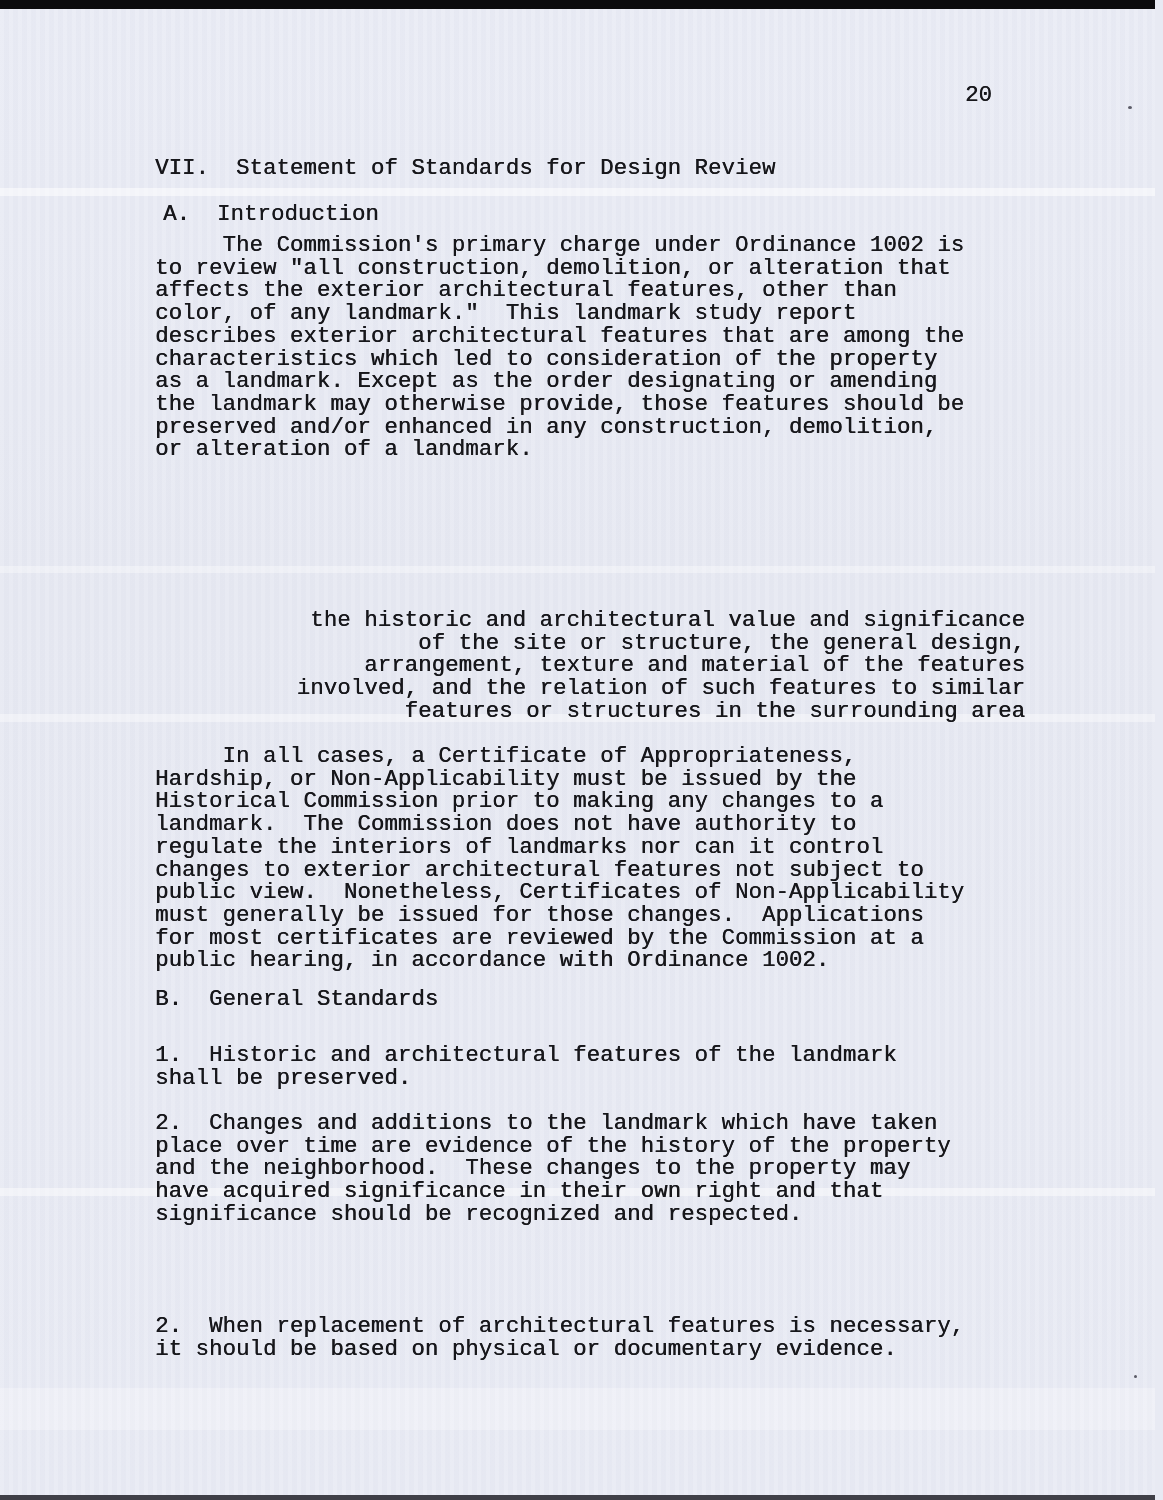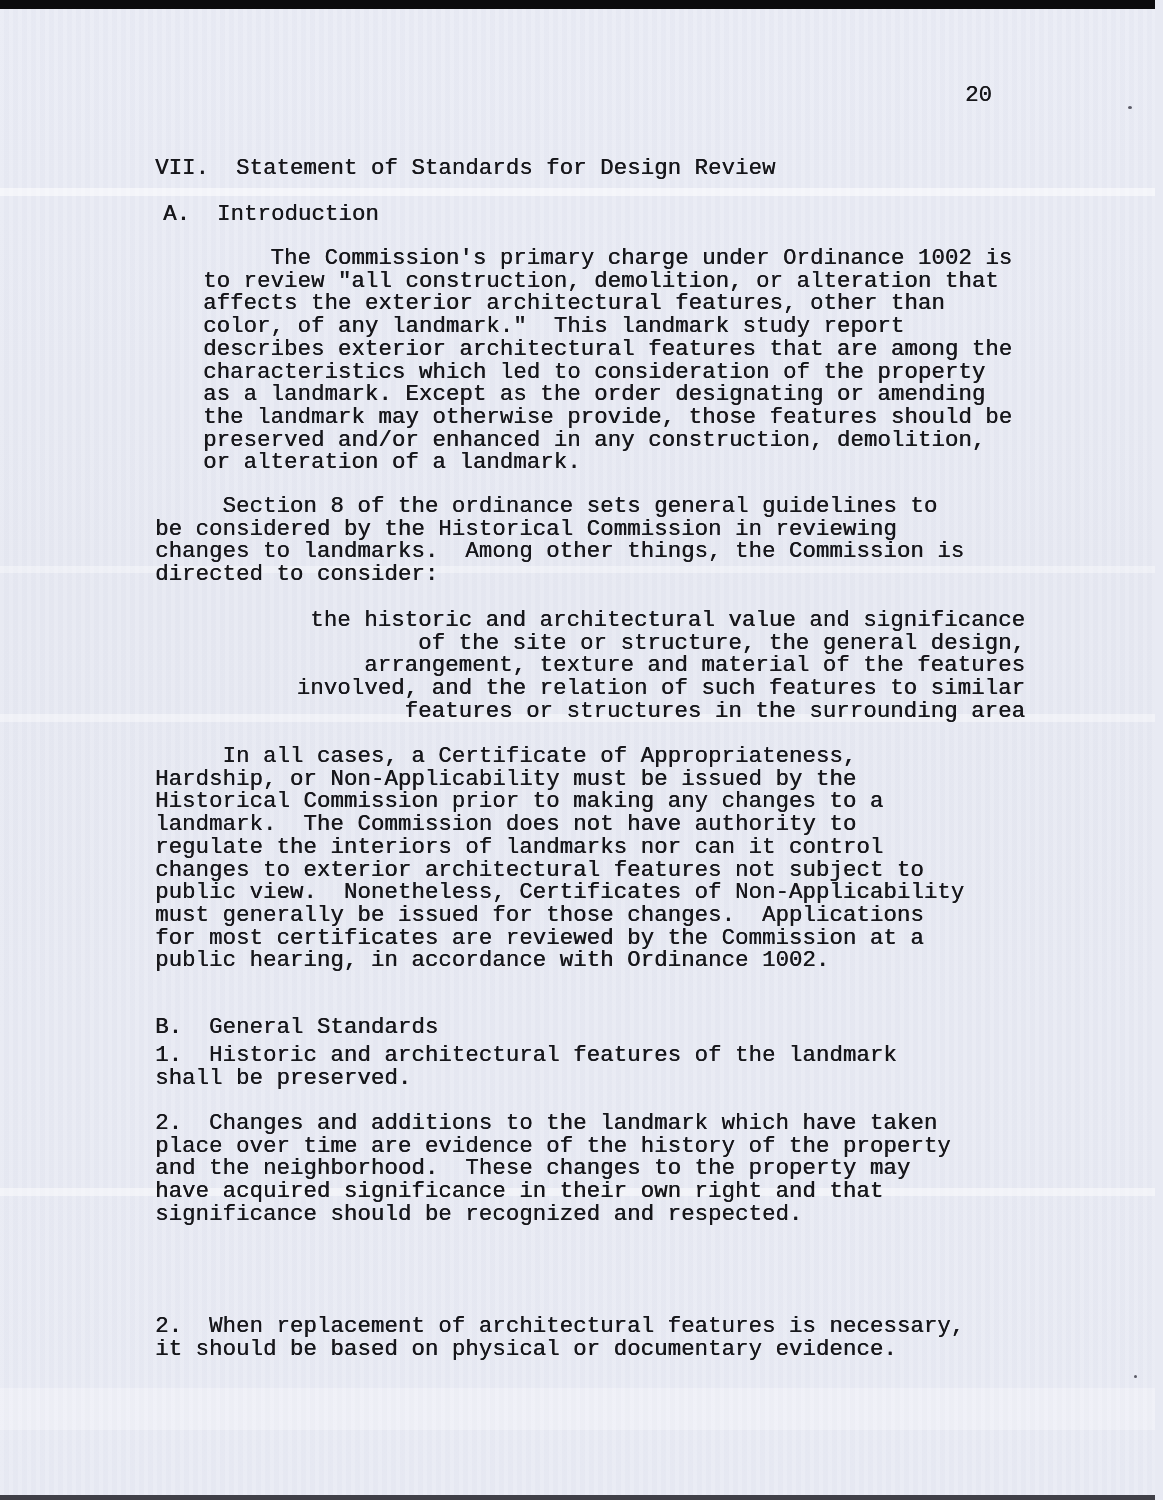--- a/index.html
+++ b/index.html
@@ -62,25 +62,25 @@
   }
   .speck {
     position: absolute;
     background: #5a5a66;
     border-radius: 50%;
   }
   .sp1 { top: 106px;  left: 1128px; width: 4px; height: 3px; }
   .sp2 { top: 1375px; left: 1134px; width: 3px; height: 3px; }
   .top-vii   { top: 157px; }
   .top-a     { top: 203px; margin-left: 8px; }
-  .top-p1    { top: 247px; margin-left: 48px; }
+  .top-p1    { top: 234px; }
   .top-p2    { top: 495px; }
   .top-q     { top: 609px; }
   .top-p3    { top: 745px; }
-  .top-b     { top: 1016px; }
+  .top-b     { top: 988px; }
   .top-i1    { top: 1044px; }
   .top-i2    { top: 1112px; }
   .top-i3    { top: 1249px; }
   .top-i4    { top: 1315px; }
 </style>
 </head>
 <body>
 
 <div class="scan">
 
@@ -102,24 +102,20 @@
 to review "all construction, demolition, or alteration that
 affects the exterior architectural features, other than
 color, of any landmark."  This landmark study report
 describes exterior architectural features that are among the
 characteristics which led to consideration of the property
 as a landmark. Except as the order designating or amending
 the landmark may otherwise provide, those features should be
 preserved and/or enhanced in any construction, demolition,
 or alteration of a landmark.</div>
 
-  <div class="tblock top-p2">     Section 8 of the ordinance sets general guidelines to
-be considered by the Historical Commission in reviewing
-changes to landmarks.  Among other things, the Commission is
-directed to consider:</div>
 
   <div class="tblock quote top-q">the historic and architectural value and significance
 of the site or structure, the general design,
 arrangement, texture and material of the features
 involved, and the relation of such features to similar
 features or structures in the surrounding area</div>
 
   <div class="tblock top-p3">     In all cases, a Certificate of Appropriateness,
 Hardship, or Non-Applicability must be issued by the
 Historical Commission prior to making any changes to a

